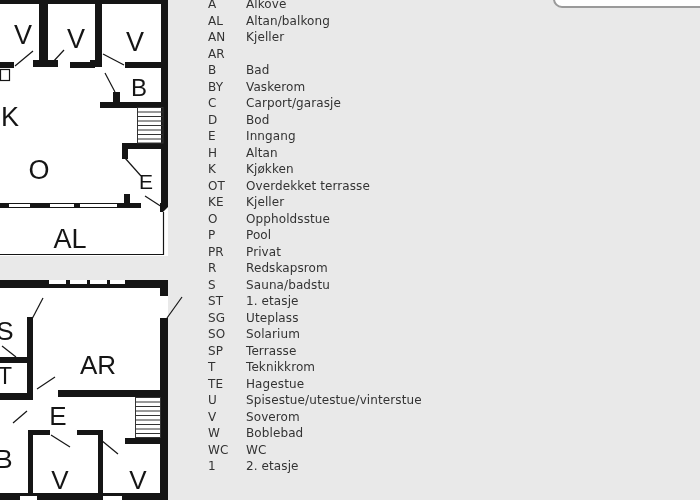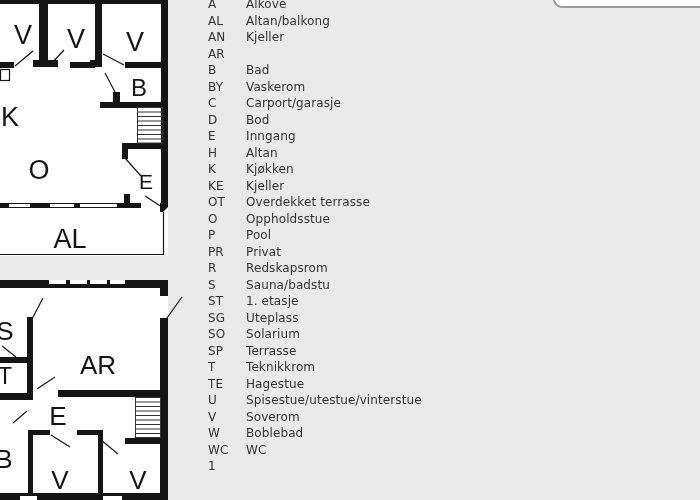--- a/index.html
+++ b/index.html
@@ -228,30 +228,30 @@
         <span class="legend-code">H</span>
         <span class="legend-label">Altan</span>
       </div>
 
       <div class="legend-row">
         <span class="legend-code">K</span>
         <span class="legend-label">Kjøkken</span>
       </div>
 
       <div class="legend-row">
+        <span class="legend-code">OT</span>
+        <span class="legend-label">Overdekket terrasse</span>
+      </div>
+
+      <div class="legend-row">
         <span class="legend-code">KE</span>
         <span class="legend-label">Kjeller</span>
       </div>
 
       <div class="legend-row">
-        <span class="legend-code">OT</span>
-        <span class="legend-label">Overdekket terrasse</span>
-      </div>
-
-      <div class="legend-row">
         <span class="legend-code">O</span>
         <span class="legend-label">Oppholdsstue</span>
       </div>
 
       <div class="legend-row">
         <span class="legend-code">P</span>
         <span class="legend-label">Pool</span>
       </div>
 
       <div class="legend-row">
@@ -314,18 +314,19 @@
         <span class="legend-label">Boblebad</span>
       </div>
 
       <div class="legend-row">
         <span class="legend-code">WC</span>
         <span class="legend-label">WC</span>
       </div>
 
       <div class="legend-row">
         <span class="legend-code">1</span>
+        <span class="legend-label">2. etasje</span>
       </div>
     </div>
 
   <div id="popup-fragment"></div>
 
 </div>
 
 </body></html>

